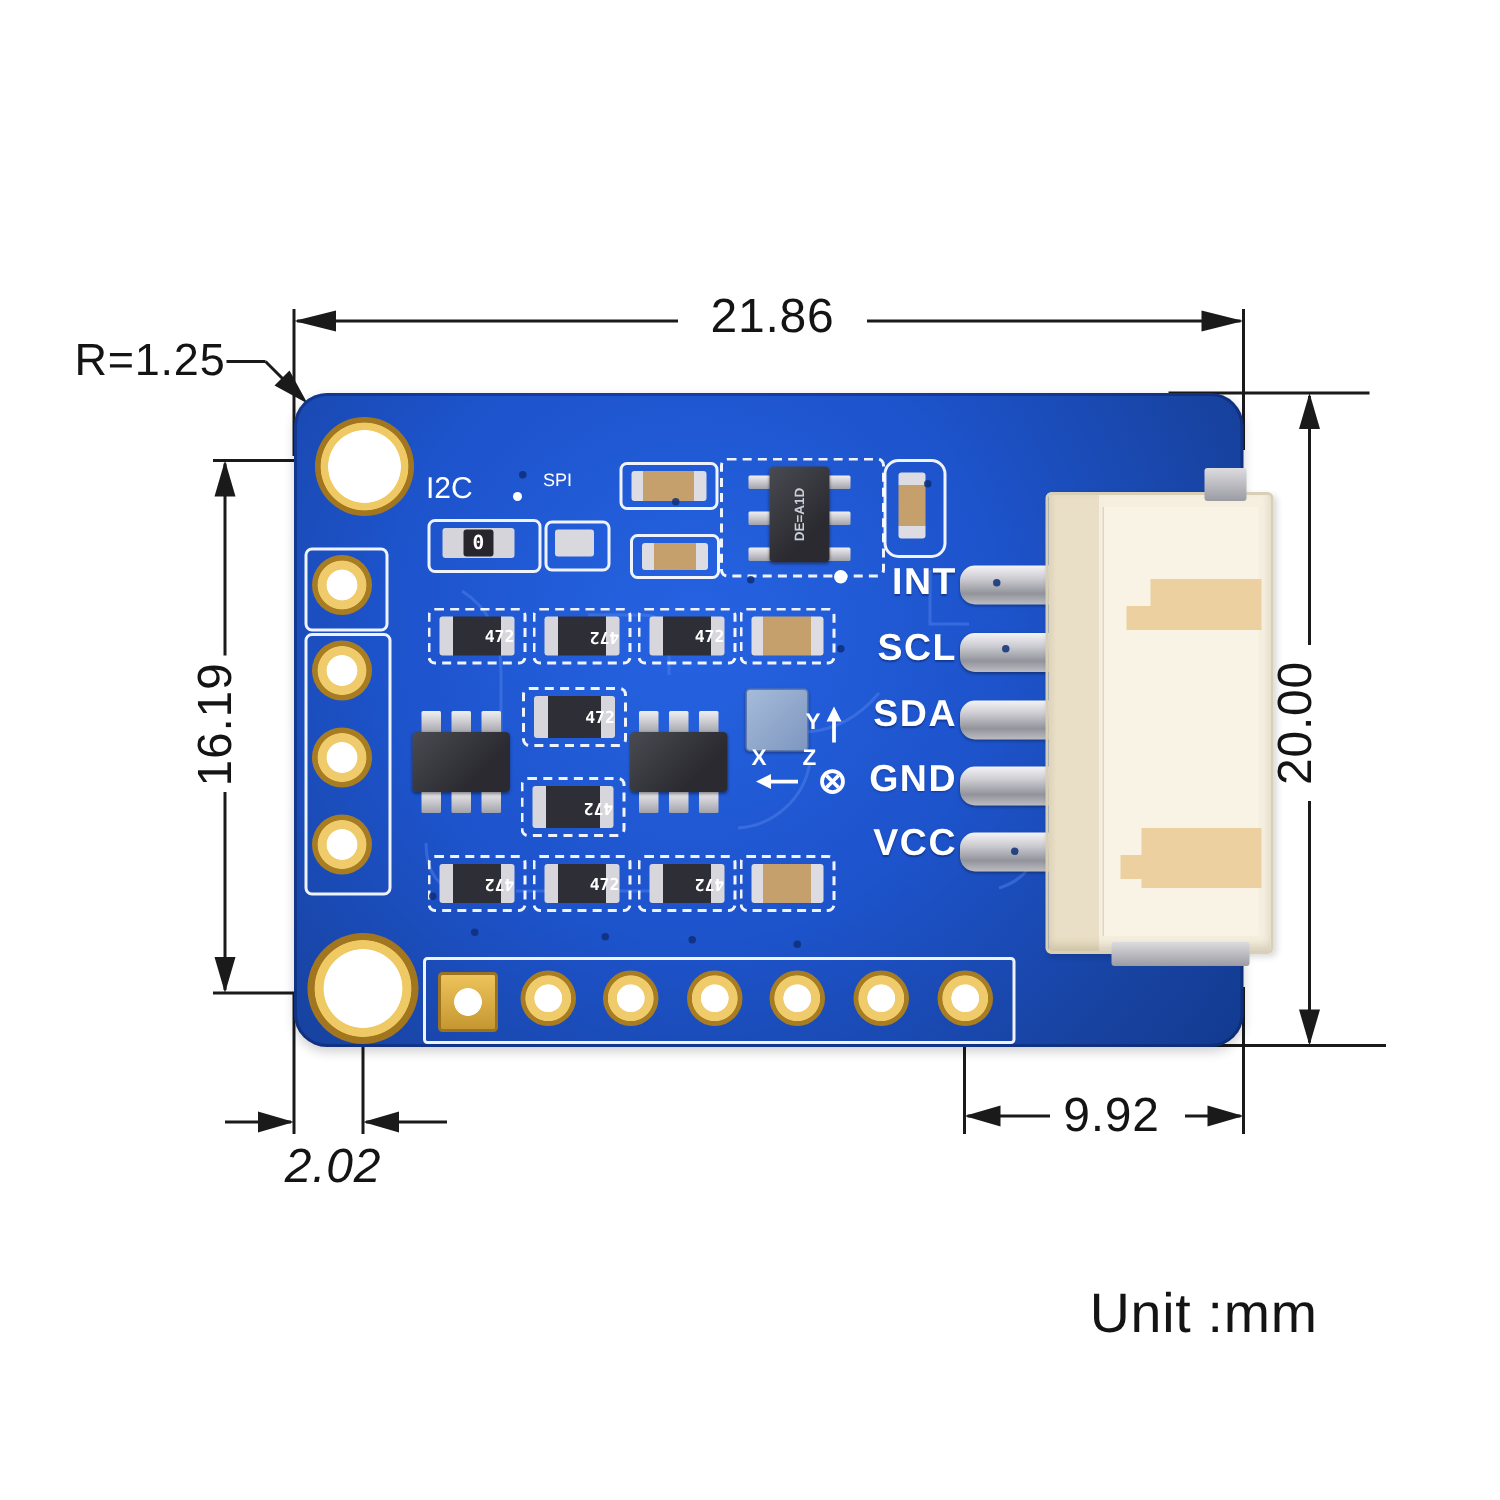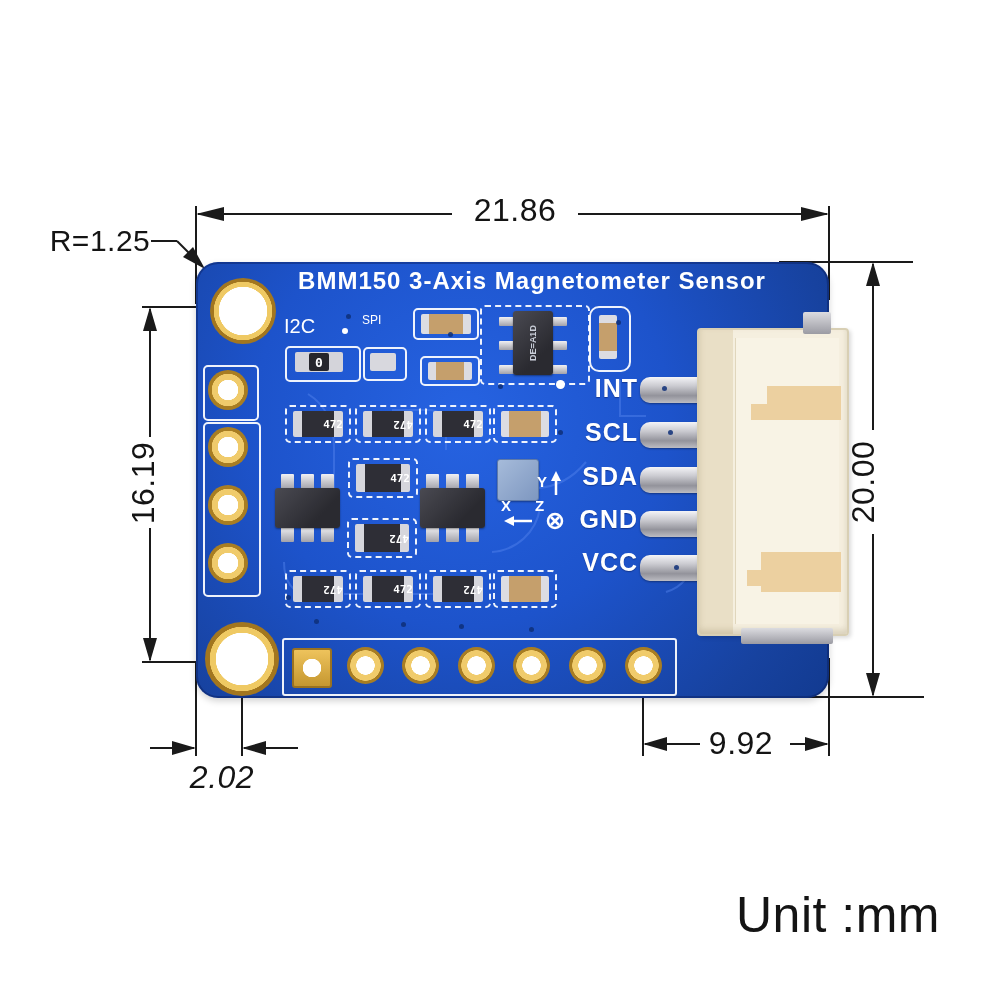--- a/index.html
+++ b/index.html
@@ -127,38 +127,37 @@
     <polygon points="829,744 805,737 805,751"></polygon>
   </g>
 </svg>
 
 <div class="dim-label" style="left:452px; top:193px; width:126px;">21.86</div>
 <div class="dim-label" style="left:48px; top:224px; width:104px; font-size:30px;">R=1.25</div>
 <div class="dim-label rot90" style="left:82px; top:462px; width:130px; height:42px;">16.19</div>
 <div class="dim-label rot90" style="left:802px; top:461px; width:130px; height:42px;">20.00</div>
 <div class="dim-label" style="left:160px; top:760px; width:124px;font-style:italic;">2.02</div>
 <div class="dim-label" style="left:678px; top:726px; width:126px;">9.92</div>
-<div class="dim-label" style="left:736px; top:856px; width:175px; font-size:50px;margin-top:32px;">Unit :mm</div>
+<div class="dim-label" style="left:715px; top:856px; width:175px; font-size:37px;">Unit :mm</div>
 
 <div id="board">
 
   <svg width="633" height="436" style="position:absolute;left:0;top:0;">
     <g stroke="#5585ee" stroke-width="2" fill="none" opacity=".45">
       <path d="M112,132 q26,16 26,54 v54"></path>
       <path d="M196,148 h36 q18,0 18,18 v22"></path>
       <path d="M344,246 a52,52 0 0 1 -48,44"></path>
       <path d="M424,118 v36 h26"></path>
       <path d="M148,332 h110"></path>
       <path d="M470,330 q26,-8 26,-36"></path>
       <path d="M88,300 q0,30 26,34"></path>
       <path d="M390,200 q-20,24 -48,26"></path>
     </g>
   </svg>
 
-  <div id="board-title">BMM150 3-Axis Magnetometer Sensor</div>
 
   <div class="hole" style="left:14px; top:16px; width:66px; height:66px;
        background:radial-gradient(circle,#ffffff 0 24px,#efc963 24.5px 29px,#a2761f 29.5px 33px);"></div>
   <div class="hole" style="left:9px; top:360px; width:74px; height:74px;
        background:radial-gradient(circle,#ffffff 0 26px,#efc963 26.5px 32px,#a2761f 32.5px 37px);"></div>
 
   <div class="silkbox" style="left:7px; top:103px; width:52px; height:52px;"></div>
   <div class="silkbox" style="left:7px; top:160px; width:54px; height:171px;"></div>
   <div class="pad40" style="left:12px; top:108px;"></div>
   <div class="pad40" style="left:12px; top:165px;"></div>

